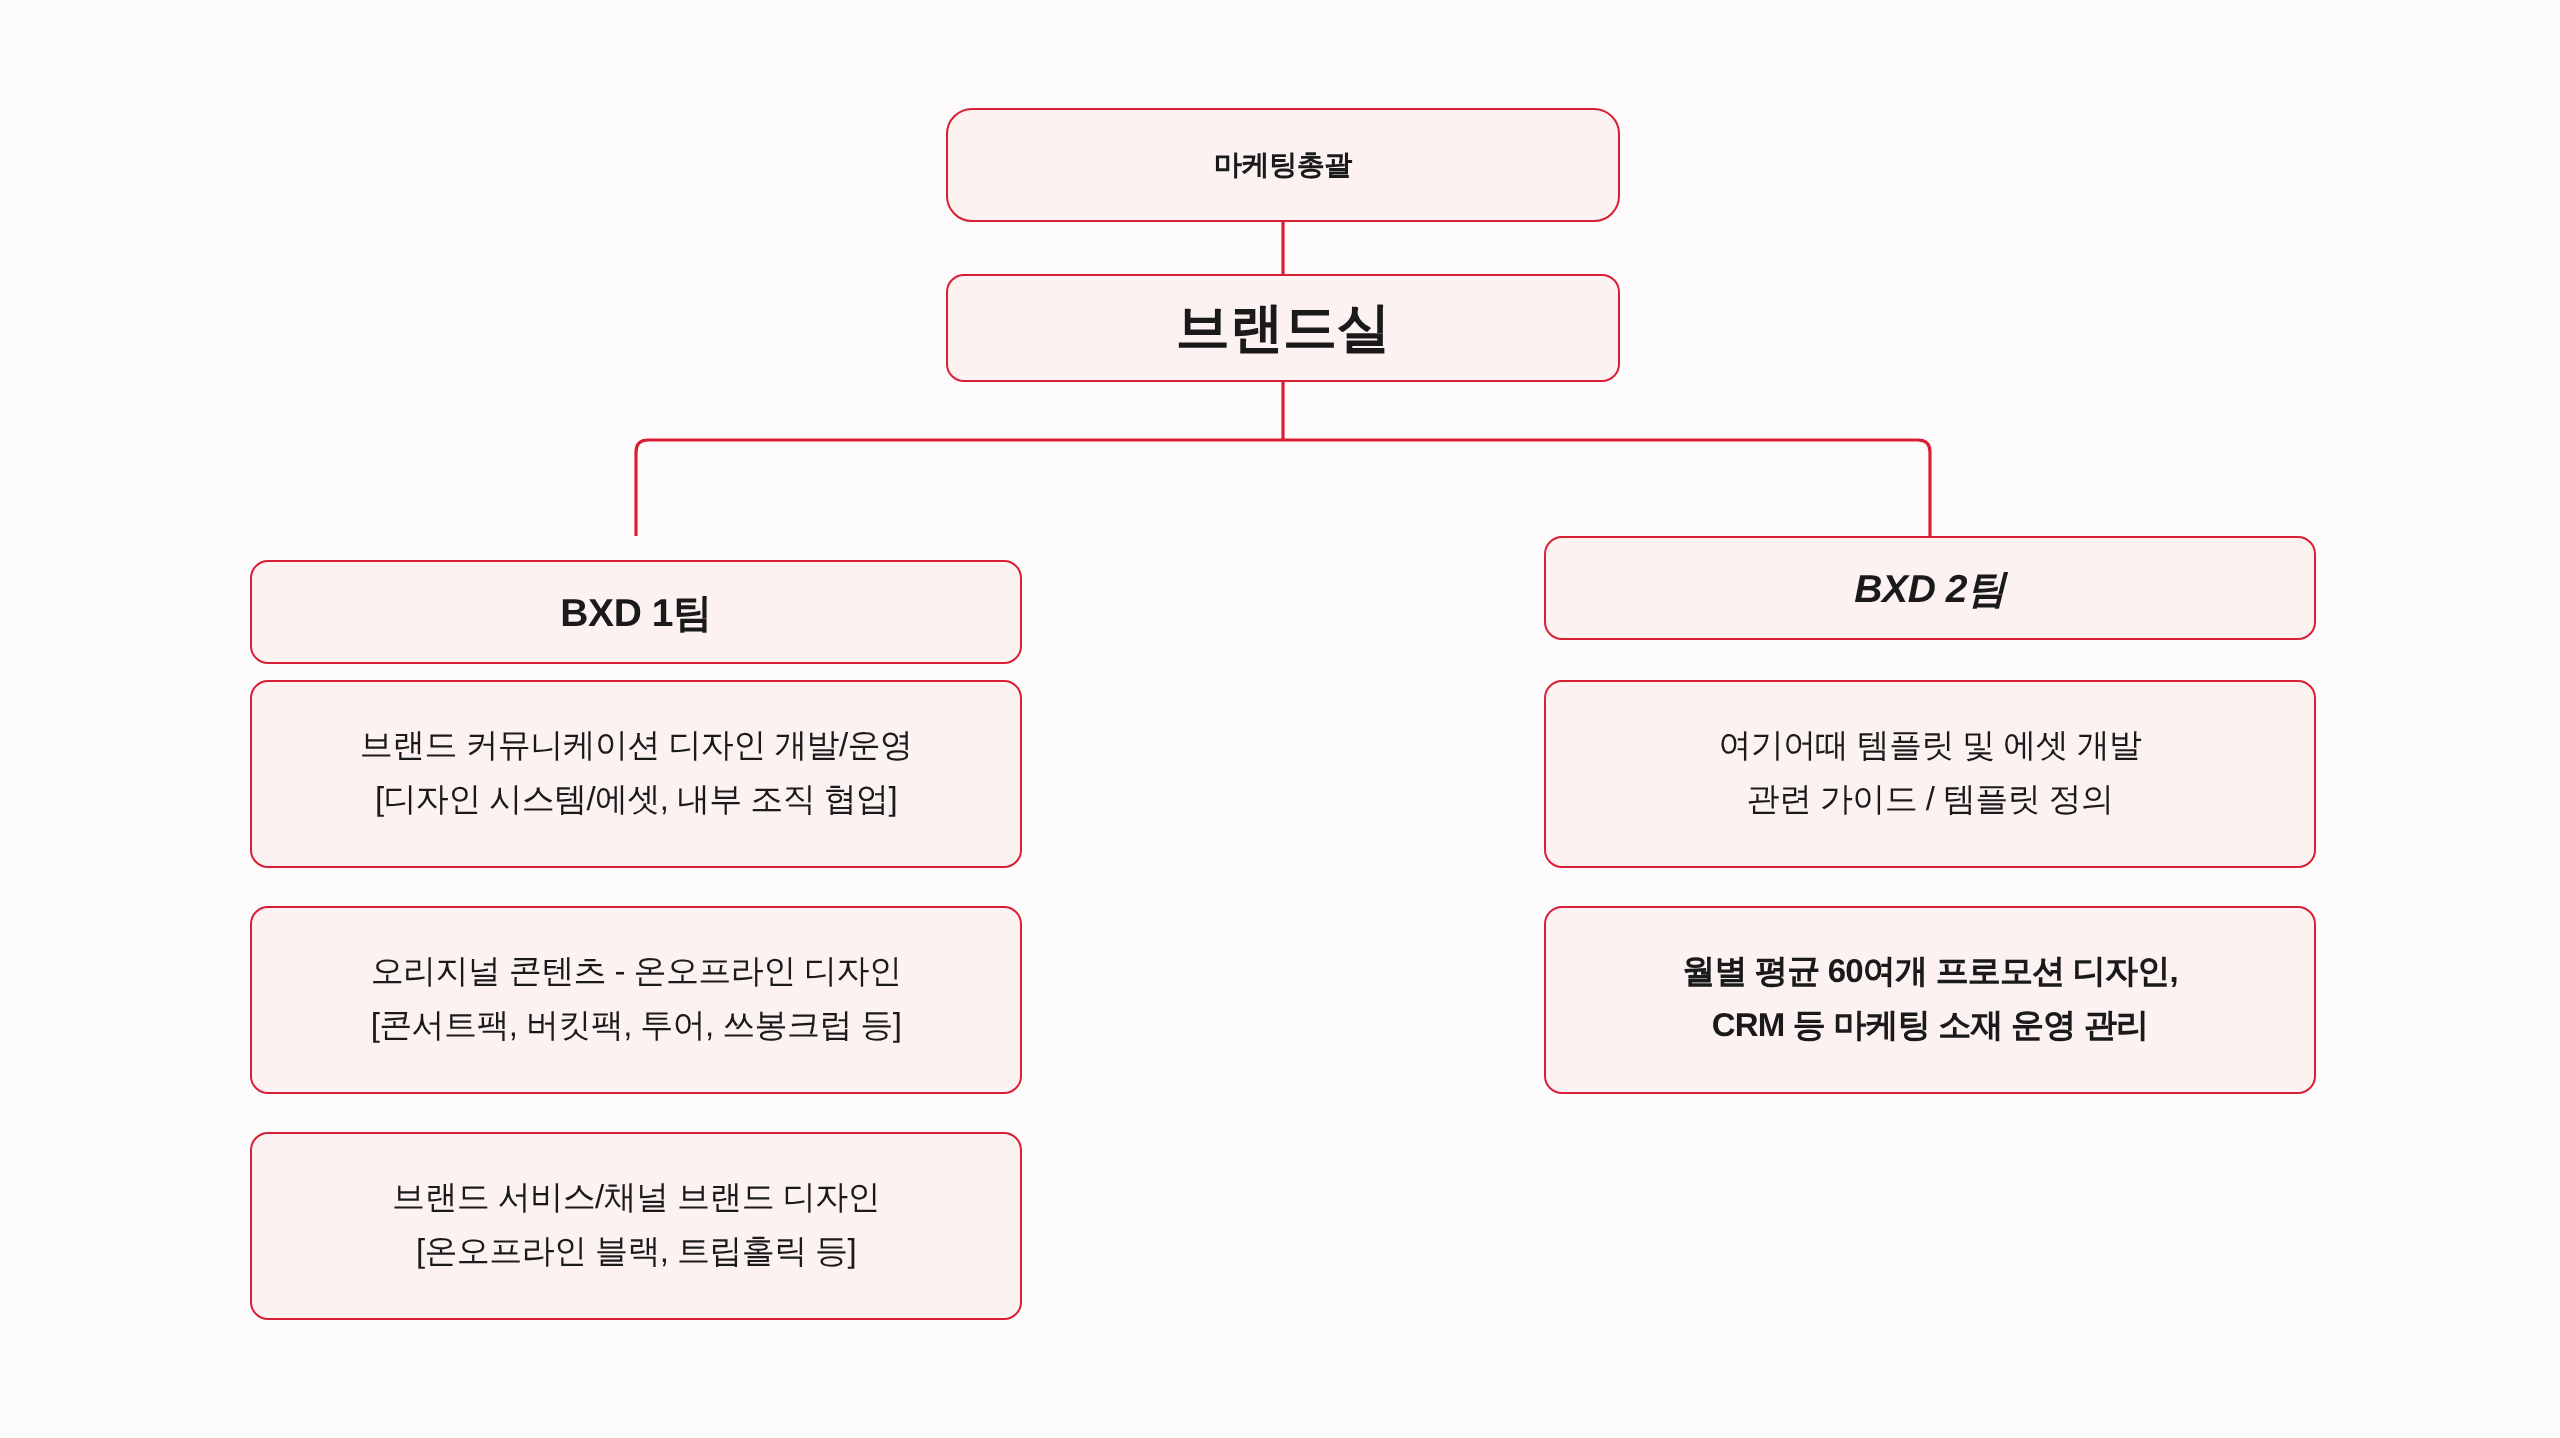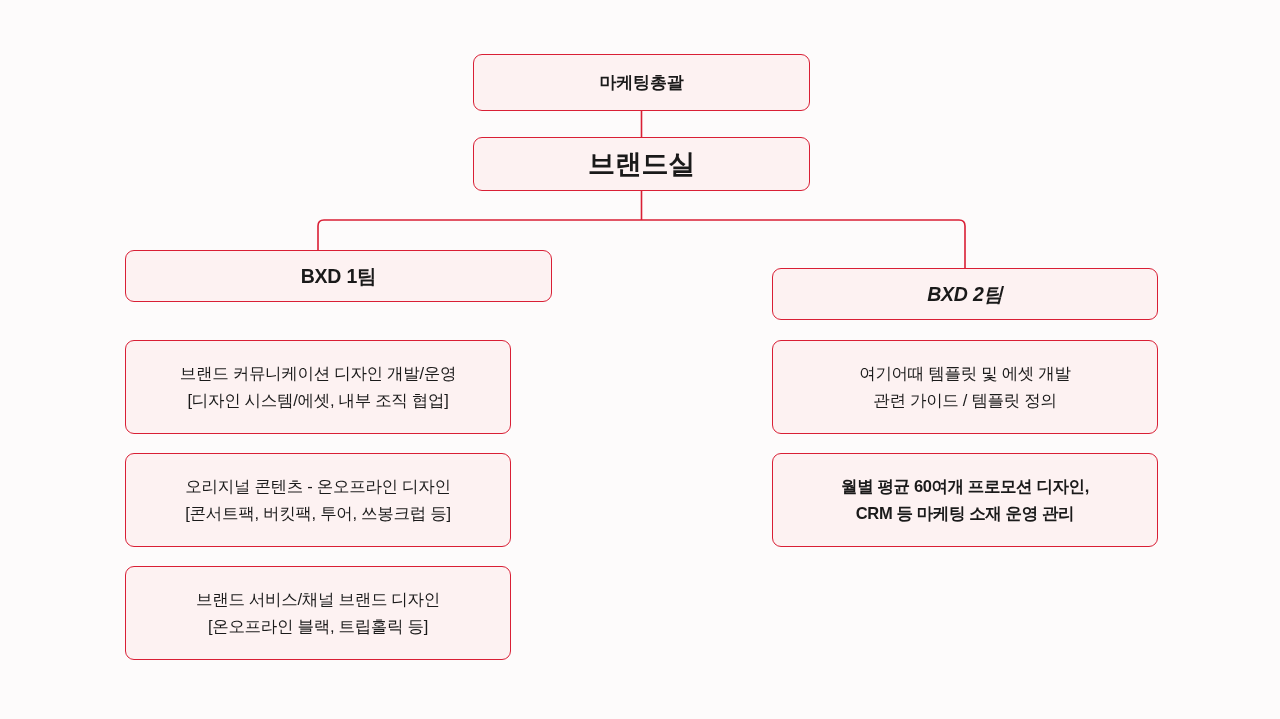--- a/index.html
+++ b/index.html
@@ -49,21 +49,22 @@
     color: #1a1a1a;
   }
 
   
   .node.header {
     font-weight: bold;
     letter-spacing: -0.2px;
   }
 
   .node.root {
-    font-size: 17px;
+    font-size: 14px;
+    border-radius: 13px;
   }
 
   .node.office {
     font-size: 27px;
   }
 
   .node.team {
     font-size: 19.5px;
   }
 
@@ -83,21 +84,21 @@
 
   .node .line {
     display: block;
     white-space: nowrap;
   }
 
   
   #node-root    { left: 473px;  top: 54px;  width: 337px; height: 57px; }
   #node-office  { left: 473px;  top: 137px; width: 337px; height: 54px; }
 
-  #node-team1   { left: 125px;  top: 250px; width: 427px; height: 52px; text-align: center; }
+  #node-team1   { left: 125px;  top: 280px; width: 386px; height: 52px; text-align: center; }
   #node-team2   { left: 772px;  top: 268px; width: 386px; height: 52px; font-style: italic; }
 
   #node-l1      { left: 125px;  top: 340px; width: 386px; height: 94px; }
   #node-l2      { left: 125px;  top: 453px; width: 386px; height: 94px; }
   #node-l3      { left: 125px;  top: 566px; width: 386px; height: 94px; }
 
   #node-r1      { left: 772px;  top: 340px; width: 386px; height: 94px; }
   #node-r2      { left: 772px;  top: 453px; width: 386px; height: 94px; }
   #node-r3      { left: 772px;  top: 566px; width: 386px; height: 94px; }
 </style>

